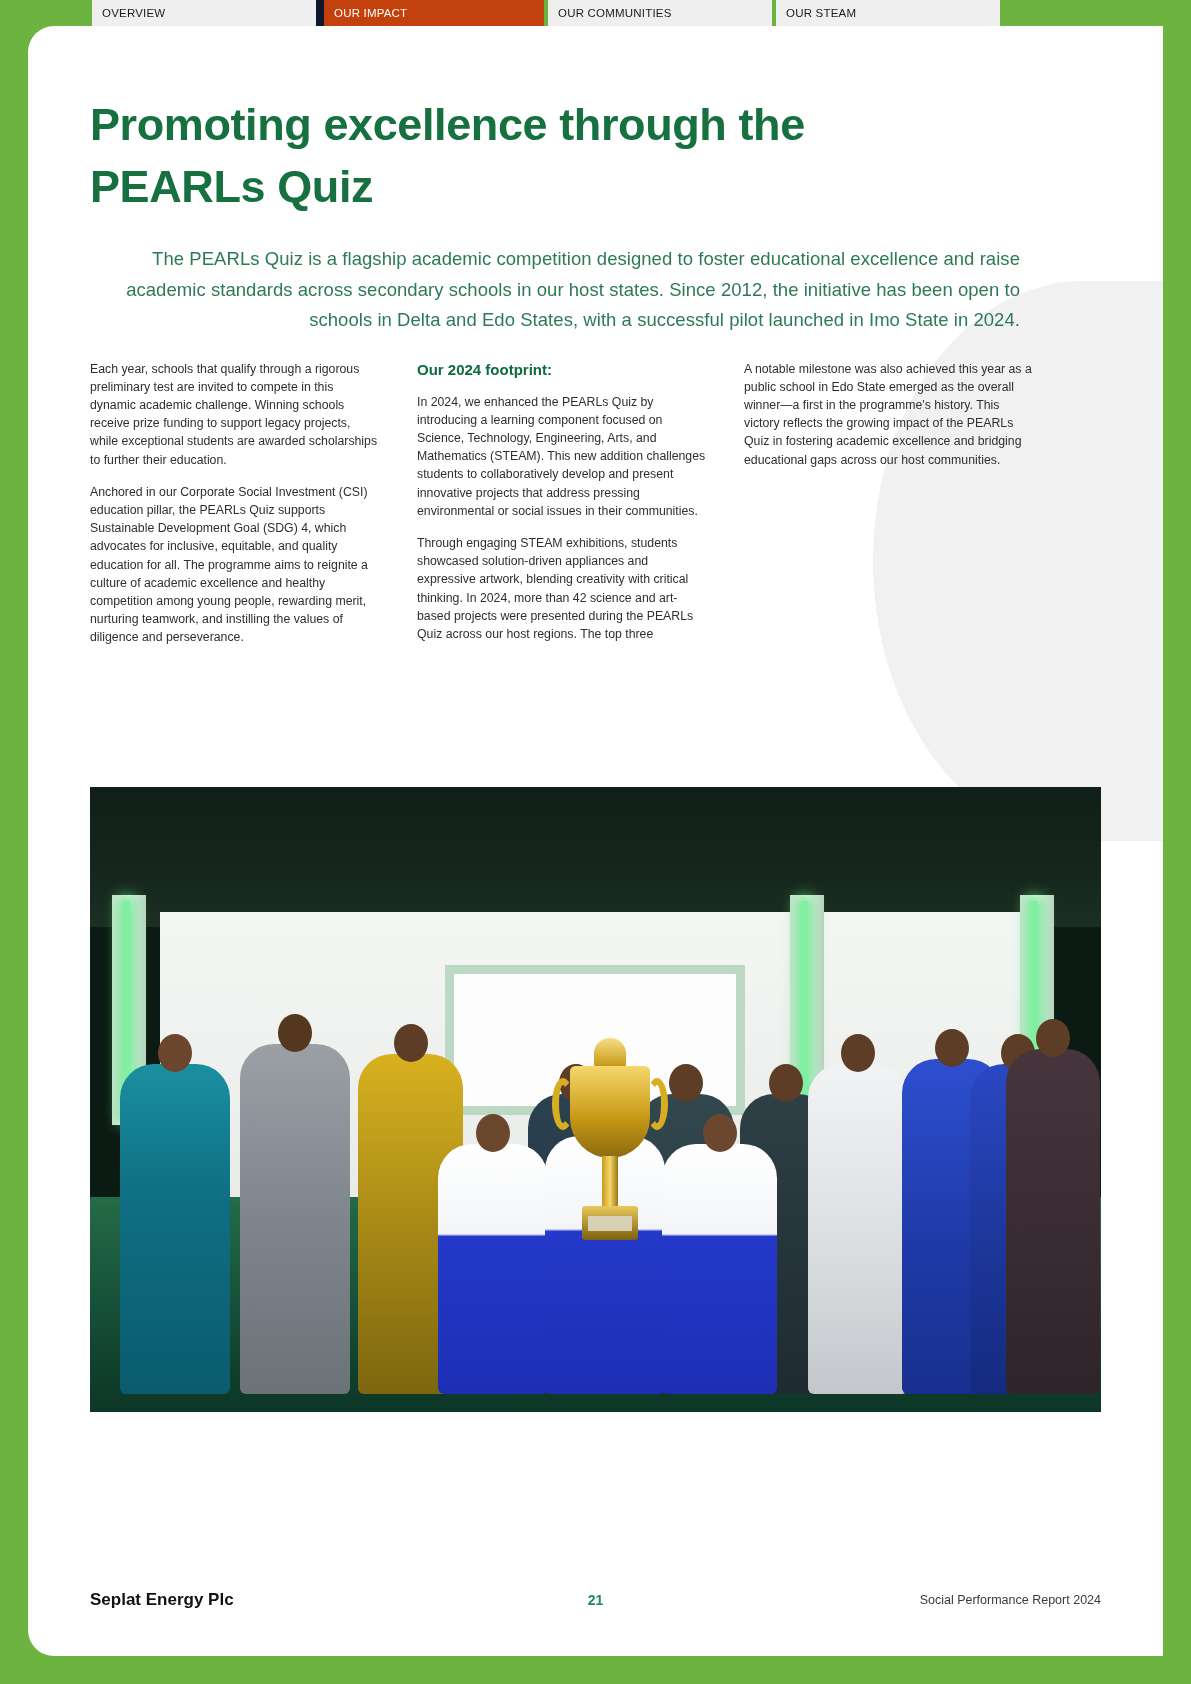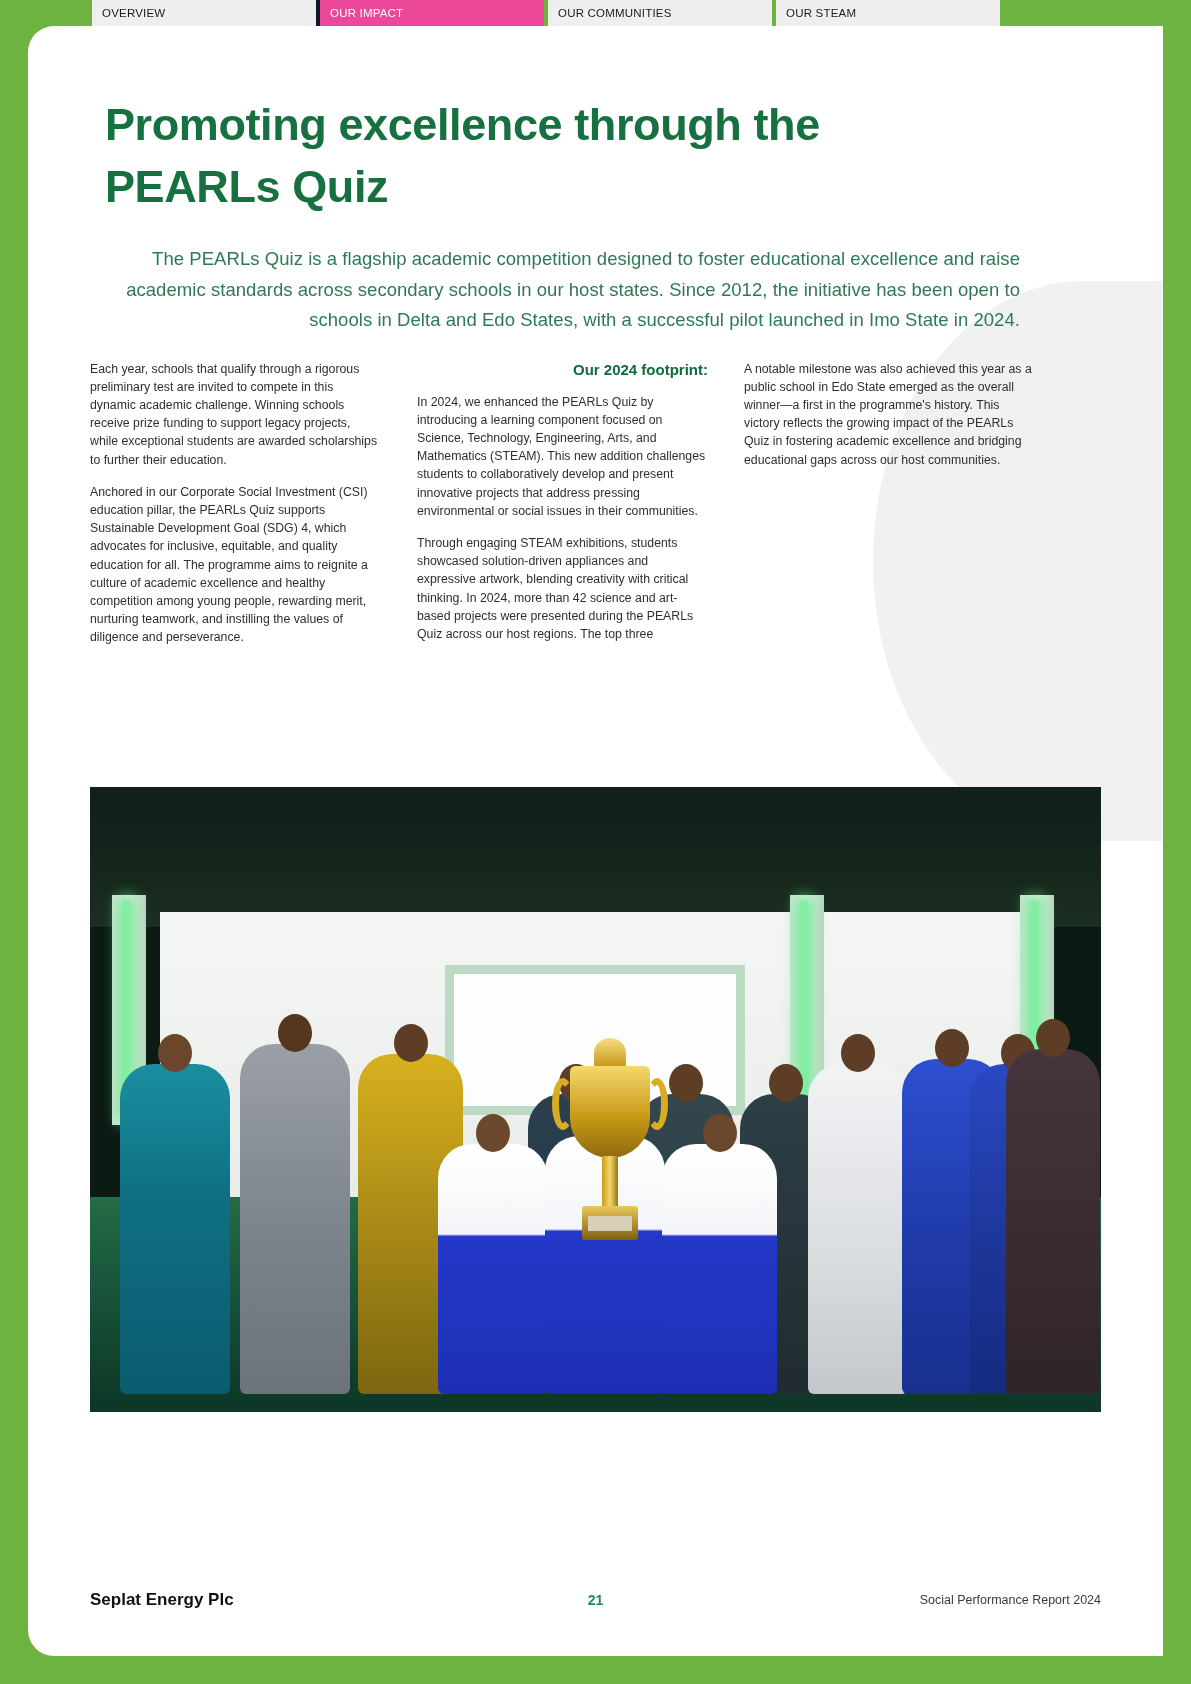--- a/index.html
+++ b/index.html
@@ -33,23 +33,23 @@
     background: #efefef;
     color: #1b1b1b;
     font-size: 11.5px;
     letter-spacing: .2px;
     display: flex;
     align-items: center;
     padding-left: 10px;
     border-left: 4px solid #6cb33f;
   }
   .tab.active {
-    background: #ec4899;
+    background: #c2410c;
     color: #ffffff;
-    border-left: 4px solid #0f172a;
+    border-left: 8px solid #0f172a;
   }
 
   
   #sheet {
     position: absolute;
     left: 28px;
     top: 26px;
     width: 1135px;
     height: 1630px;
     background: #ffffff;
@@ -78,21 +78,20 @@
 
   
   h1#headline {
     margin-top: 68px;
     font-size: 45px;
     line-height: 62px;
     font-weight: 700;
     color: #16703f;
     letter-spacing: -0.4px;
     max-width: 720px;
-    margin-left: 15px;
   }
 
   
   #standfirst {
     margin-top: 26px;
     font-size: 18.5px;
     line-height: 30.5px;
     color: #2d7a55;
     max-width: 930px;
     letter-spacing: .05px;
@@ -111,21 +110,20 @@
     line-height: 18.2px;
     color: #2f2f2f;
     margin-bottom: 14px;
   }
   .col h3 {
     font-size: 15px;
     line-height: 20px;
     font-weight: 700;
     color: #0d6b3f;
     margin-bottom: 13px;
-    text-align: right;
   }
 
   
   #photo-wrap {
     margin: 0 62px;
     position: relative;
     z-index: 3;
     margin-top: 126px;
   }
   #photo {

